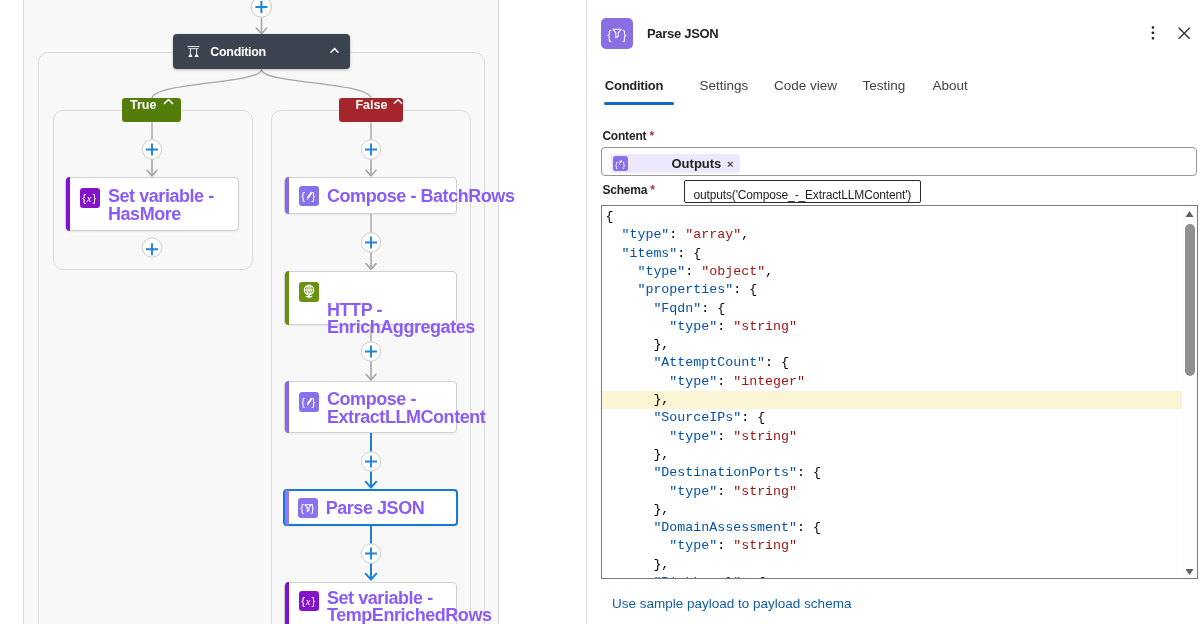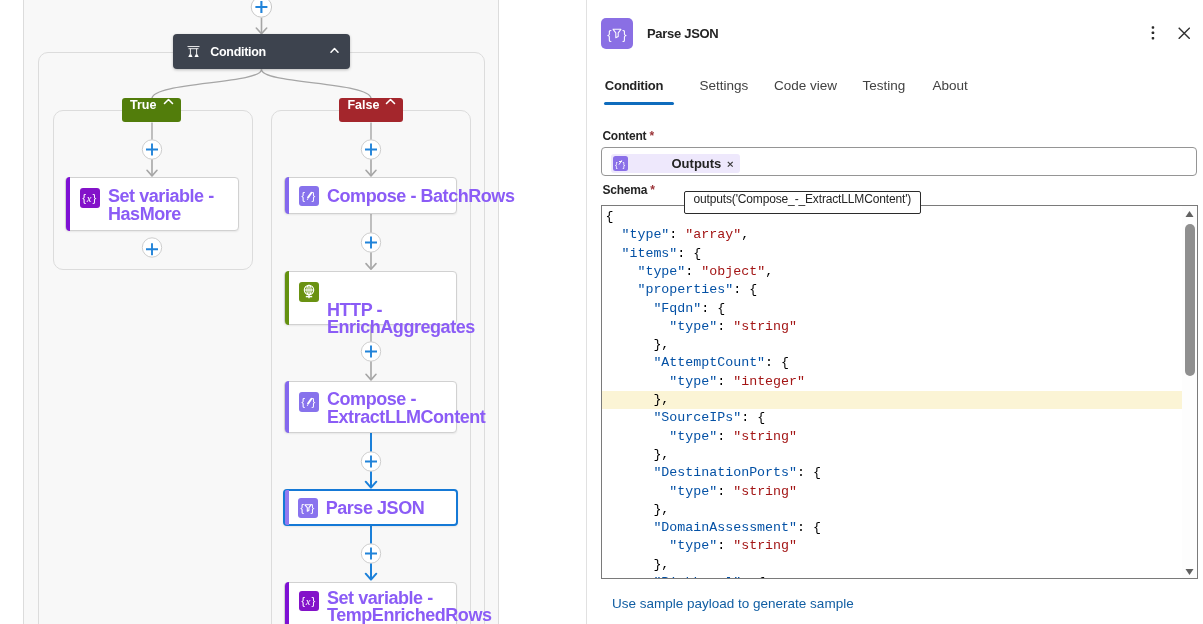--- a/index.html
+++ b/index.html
@@ -116,21 +116,21 @@
       </svg>
     </div>
 
     <div class="badge" style="left:110px;top:98.4px;width:59px;background:#527d0b;">
       <span style="margin-left:8px;">True</span>
       <svg style="margin-left:7px;" width="11" height="7" viewBox="0 0 11 7">
         <path d="M1.5 5.5 L5.5 1.5 L9.5 5.5" stroke="#fff" stroke-width="1.6" fill="none" stroke-linecap="round" stroke-linejoin="round"></path>
       </svg>
     </div>
     <div class="badge" style="left:327.4px;top:98.4px;width:64px;background:#a4262c;">
-      <span style="margin-left:8px;">False</span>
+      <span style="margin-left:16px;">False</span>
       <svg style="margin-left:6px;" width="11" height="7" viewBox="0 0 11 7">
         <path d="M1.5 5.5 L5.5 1.5 L9.5 5.5" stroke="#fff" stroke-width="1.6" fill="none" stroke-linecap="round" stroke-linejoin="round"></path>
       </svg>
     </div>
 
     <div class="card" style="left:53px;top:177.4px;width:174px;height:54px;">
       <div class="accent" style="background:#7e11d4;"></div>
       <div class="nicon" style="top:10px;background:#8312c9;"><svg width="20" height="20" viewBox="0 0 20 20">
         <text x="2.2" y="14.4" font-size="11.5" fill="#fff" font-family="Liberation Sans">{</text>
         <text x="6.7" y="14" font-size="10.5" fill="#fff" font-style="italic" font-family="Liberation Serif">x</text>
@@ -229,21 +229,21 @@
         </svg>
         <span style="font-size:13px;font-weight:700;color:#242424;margin-left:40px;">Outputs</span>
         <svg width="6.5" height="6.5" viewBox="0 0 6.5 6.5" style="margin-left:6px;margin-top:2px;">
           <path d="M0.8 0.8 L5.7 5.7 M5.7 0.8 L0.8 5.7" stroke="#3a3a3a" stroke-width="1.2"></path>
         </svg>
       </div>
     </div>
 
     <div class="abs" style="left:15.4px;top:183px;font-size:12px;font-weight:700;letter-spacing:-0.2px;color:#242424;">Schema <span style="color:#9b3438;">*</span></div>
 
-    <div class="abs" style="left:96.5px;top:191px;height:22.5px;background:#fff;border:1.2px solid #2b2b2b;border-radius:2px;z-index:5;display:flex;align-items:flex-start;white-space:nowrap;">
+    <div class="abs" style="left:96.5px;top:180px;height:22.5px;background:#fff;border:1.2px solid #2b2b2b;border-radius:2px;z-index:5;display:flex;align-items:flex-end;white-space:nowrap;">
       <span style="padding:0 9px;font-size:12px;letter-spacing:-0.15px;color:#242424;">outputs('Compose_-_ExtractLLMContent')</span>
     </div>
 
     <div class="abs" style="left:14px;top:205px;width:596.5px;height:374px;border:1px solid #7a7a7a;background:#fff;overflow:hidden;">
       <div class="abs" style="left:0;top:184.5px;width:580px;height:18.3px;background:#fbf4d5;"></div>
       <pre class="abs" style="left:3.5px;top:2.1px;"><span class="codeline">{</span>
 <span class="codeline">  <span class="k">"type"</span>: <span class="v">"array"</span>,</span>
 <span class="codeline">  <span class="k">"items"</span>: {</span>
 <span class="codeline">    <span class="k">"type"</span>: <span class="v">"object"</span>,</span>
 <span class="codeline">    <span class="k">"properties"</span>: {</span>
@@ -268,15 +268,15 @@
         <svg class="abs" style="left:3px;top:4px;" width="9" height="8" viewBox="0 0 9 8">
             <path d="M4.5 1 L8.5 7 L0.5 7 Z" fill="#616161"></path>
           </svg>
         <div class="abs" style="left:2.5px;top:18px;width:10px;height:152px;background:#8f8f8f;border-radius:5px;"></div>
         <svg class="abs" style="left:3px;top:362px;" width="9" height="8" viewBox="0 0 9 8">
             <path d="M4.5 7 L8.5 1 L0.5 1 Z" fill="#616161"></path>
           </svg>
       </div>
     </div>
 
-    <div class="abs" style="left:25px;top:596px;font-size:13.5px;color:#115ea3;">Use sample payload to generate sample</div>
+    <div class="abs" style="left:25px;top:596px;font-size:13.5px;color:#115ea3;">Use sample payload to payload schema</div>
   </div>
 </div>
 
 </body></html>

